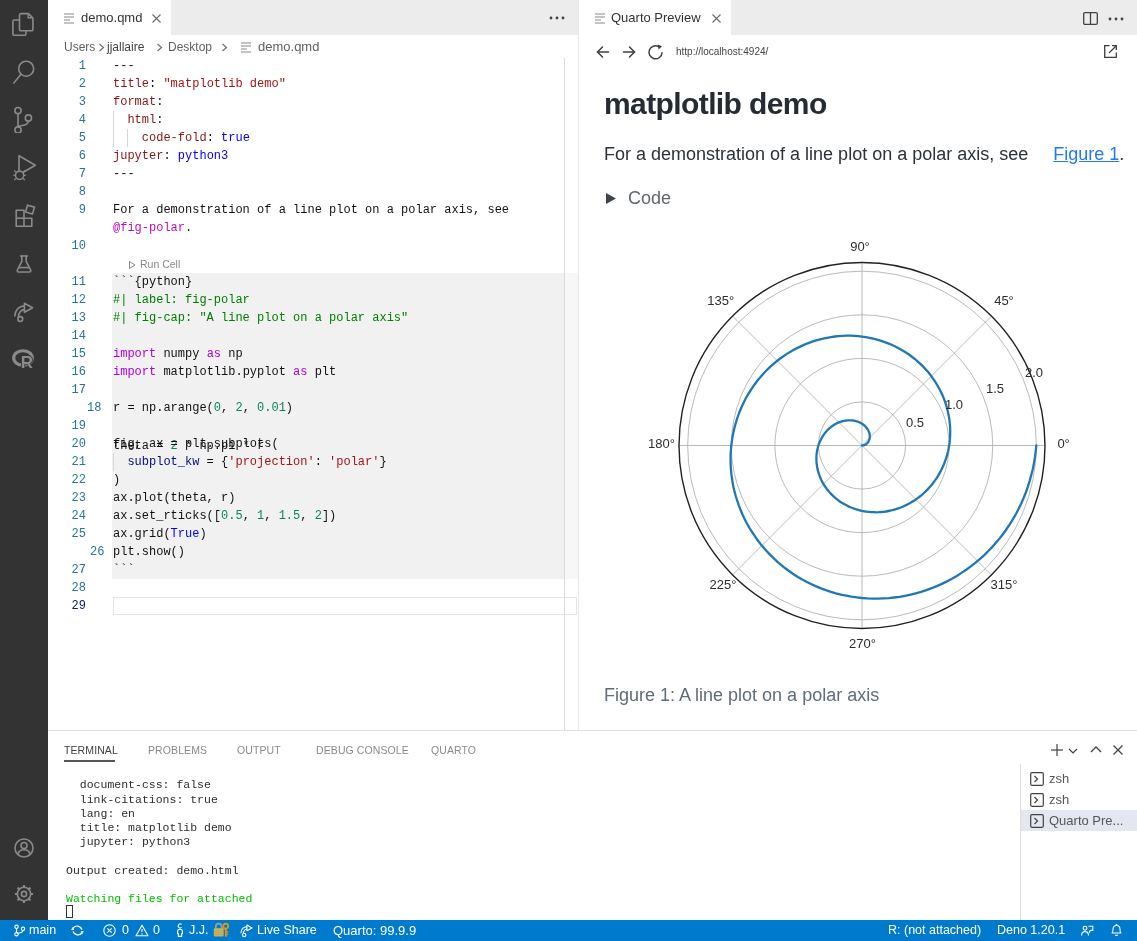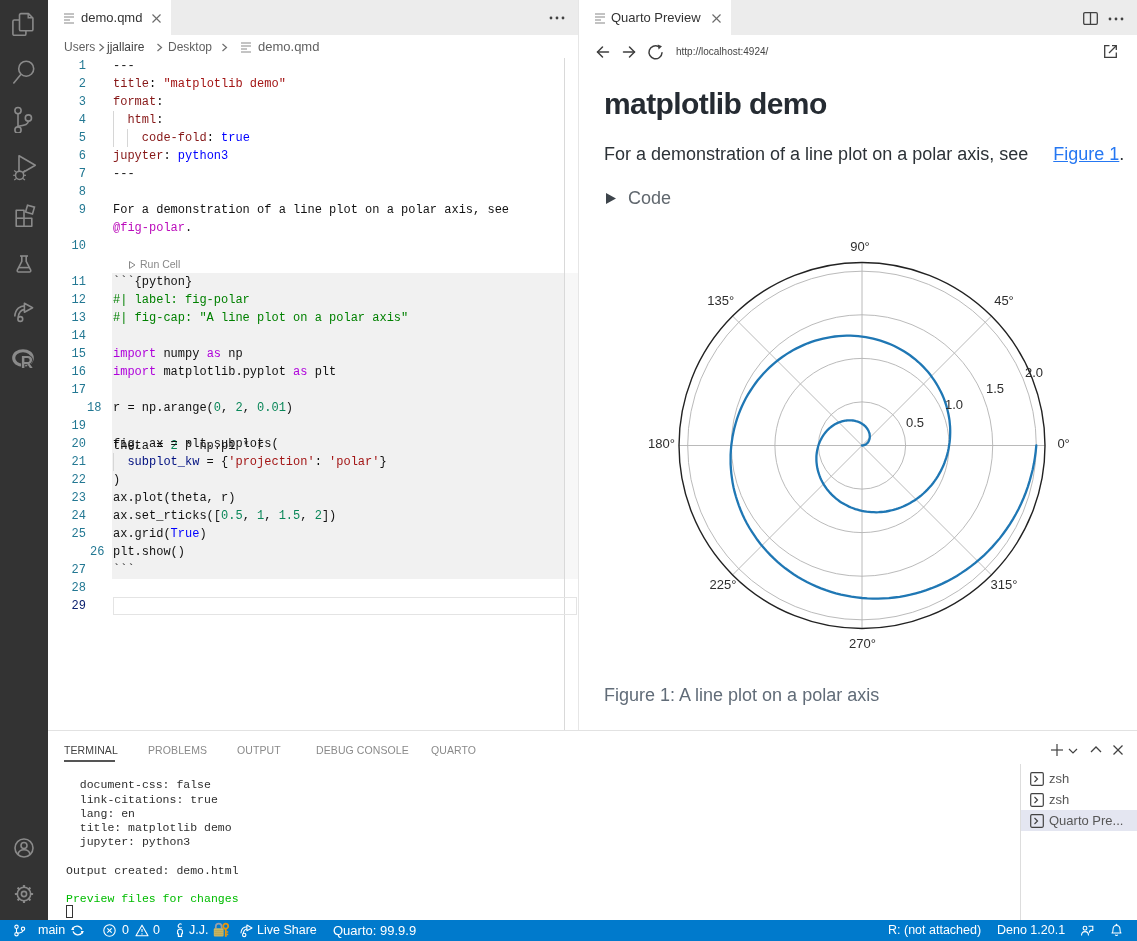--- a/index.html
+++ b/index.html
@@ -244,40 +244,40 @@
       <line x1="1.5" y1="1.5" x2="10.5" y2="10.5"></line>
       <line x1="10.5" y1="1.5" x2="1.5" y2="10.5"></line>
     </g>
   </svg>
 <div class="trow" style="top:777.3px;">  document-css: false</div>
 <div class="trow" style="top:791.5px;">  link-citations: true</div>
 <div class="trow" style="top:805.7px;">  lang: en</div>
 <div class="trow" style="top:819.9px;">  title: matplotlib demo</div>
 <div class="trow" style="top:834.1px;">  jupyter: python3</div>
 <div class="trow" style="top:862.5px;">Output created: demo.html</div>
-<div class="trow" style="top:890.9px;"><span style="color:#00bc00;">Preview files for changes</span></div>
+<div class="trow" style="top:890.9px;"><span style="color:#00bc00;">Watching files for attached</span></div>
 <div class="abs" style="left:66px;top:904.5px;width:7px;height:13px;border:1px solid #333;"></div>
 <div class="abs" style="left:1020px;top:764px;width:1px;height:156px;background:#ddd;"></div>
 <div class="abs" style="left:1021px;top:810px;width:116px;height:21px;background:#e4e6f1;"></div>
 <svg class="abs" style="left:1030px;top:771.5px;" width="14" height="14" viewBox="0 0 14 14">
 <rect x="0.7" y="0.7" width="12.6" height="12.6" rx="1.2" fill="none" stroke="#424242" stroke-width="1.2"></rect>
 <polyline points="4.5,4 7.5,7 4.5,10" fill="none" stroke="#424242" stroke-width="1.2"></polyline>
   </svg>
 <div class="abs" style="left:1049px;top:768px;height:21px;line-height:21px;font-size:13px;color:#575757;white-space:nowrap;overflow:hidden;width:86px;">zsh</div>
 <svg class="abs" style="left:1030px;top:792.5px;" width="14" height="14" viewBox="0 0 14 14">
 <rect x="0.7" y="0.7" width="12.6" height="12.6" rx="1.2" fill="none" stroke="#424242" stroke-width="1.2"></rect>
 <polyline points="4.5,4 7.5,7 4.5,10" fill="none" stroke="#424242" stroke-width="1.2"></polyline>
   </svg>
 <div class="abs" style="left:1049px;top:789px;height:21px;line-height:21px;font-size:13px;color:#575757;white-space:nowrap;overflow:hidden;width:86px;">zsh</div>
 <svg class="abs" style="left:1030px;top:813.5px;" width="14" height="14" viewBox="0 0 14 14">
 <rect x="0.7" y="0.7" width="12.6" height="12.6" rx="1.2" fill="none" stroke="#424242" stroke-width="1.2"></rect>
 <polyline points="4.5,4 7.5,7 4.5,10" fill="none" stroke="#424242" stroke-width="1.2"></polyline>
   </svg>
 <div class="abs" style="left:1049px;top:810px;height:21px;line-height:21px;font-size:13px;color:#575757;white-space:nowrap;overflow:hidden;width:86px;">Quarto Pre...</div>
-<div class="abs" style="top:923px;height:15px;line-height:15px;font-size:12.5px;color:#fff;left:29px;margin-left:9px;">main</div>
+<div class="abs" style="top:923px;height:15px;line-height:15px;font-size:12.5px;color:#fff;left:29px;">main</div>
 <div class="abs" style="top:923px;height:15px;line-height:15px;font-size:12.5px;color:#fff;left:122px;">0</div>
 <div class="abs" style="top:923px;height:15px;line-height:15px;font-size:12.5px;color:#fff;left:153px;">0</div>
 <div class="abs" style="top:923px;height:15px;line-height:15px;font-size:12.5px;color:#fff;left:189px;">J.J.</div>
 <div class="abs" style="top:923px;height:15px;line-height:15px;font-size:12.5px;color:#fff;left:257px;">Live Share</div>
 <div class="abs" style="top:923px;height:15px;line-height:15px;font-size:13px;color:#fff;left:333px;">Quarto: 99.9.9</div>
 <div class="abs" style="top:923px;height:15px;line-height:15px;font-size:12.5px;color:#fff;left:888px;">R: (not attached)</div>
 <div class="abs" style="top:923px;height:15px;line-height:15px;font-size:12.5px;color:#fff;left:997px;">Deno 1.20.1</div>
 <svg class="abs" style="left:13px;top:924px;" width="13" height="13" viewBox="0 0 13 13">
 <g stroke="#fff" stroke-width="1.1" fill="none">
       <circle cx="3.5" cy="2.8" r="1.7"></circle>

